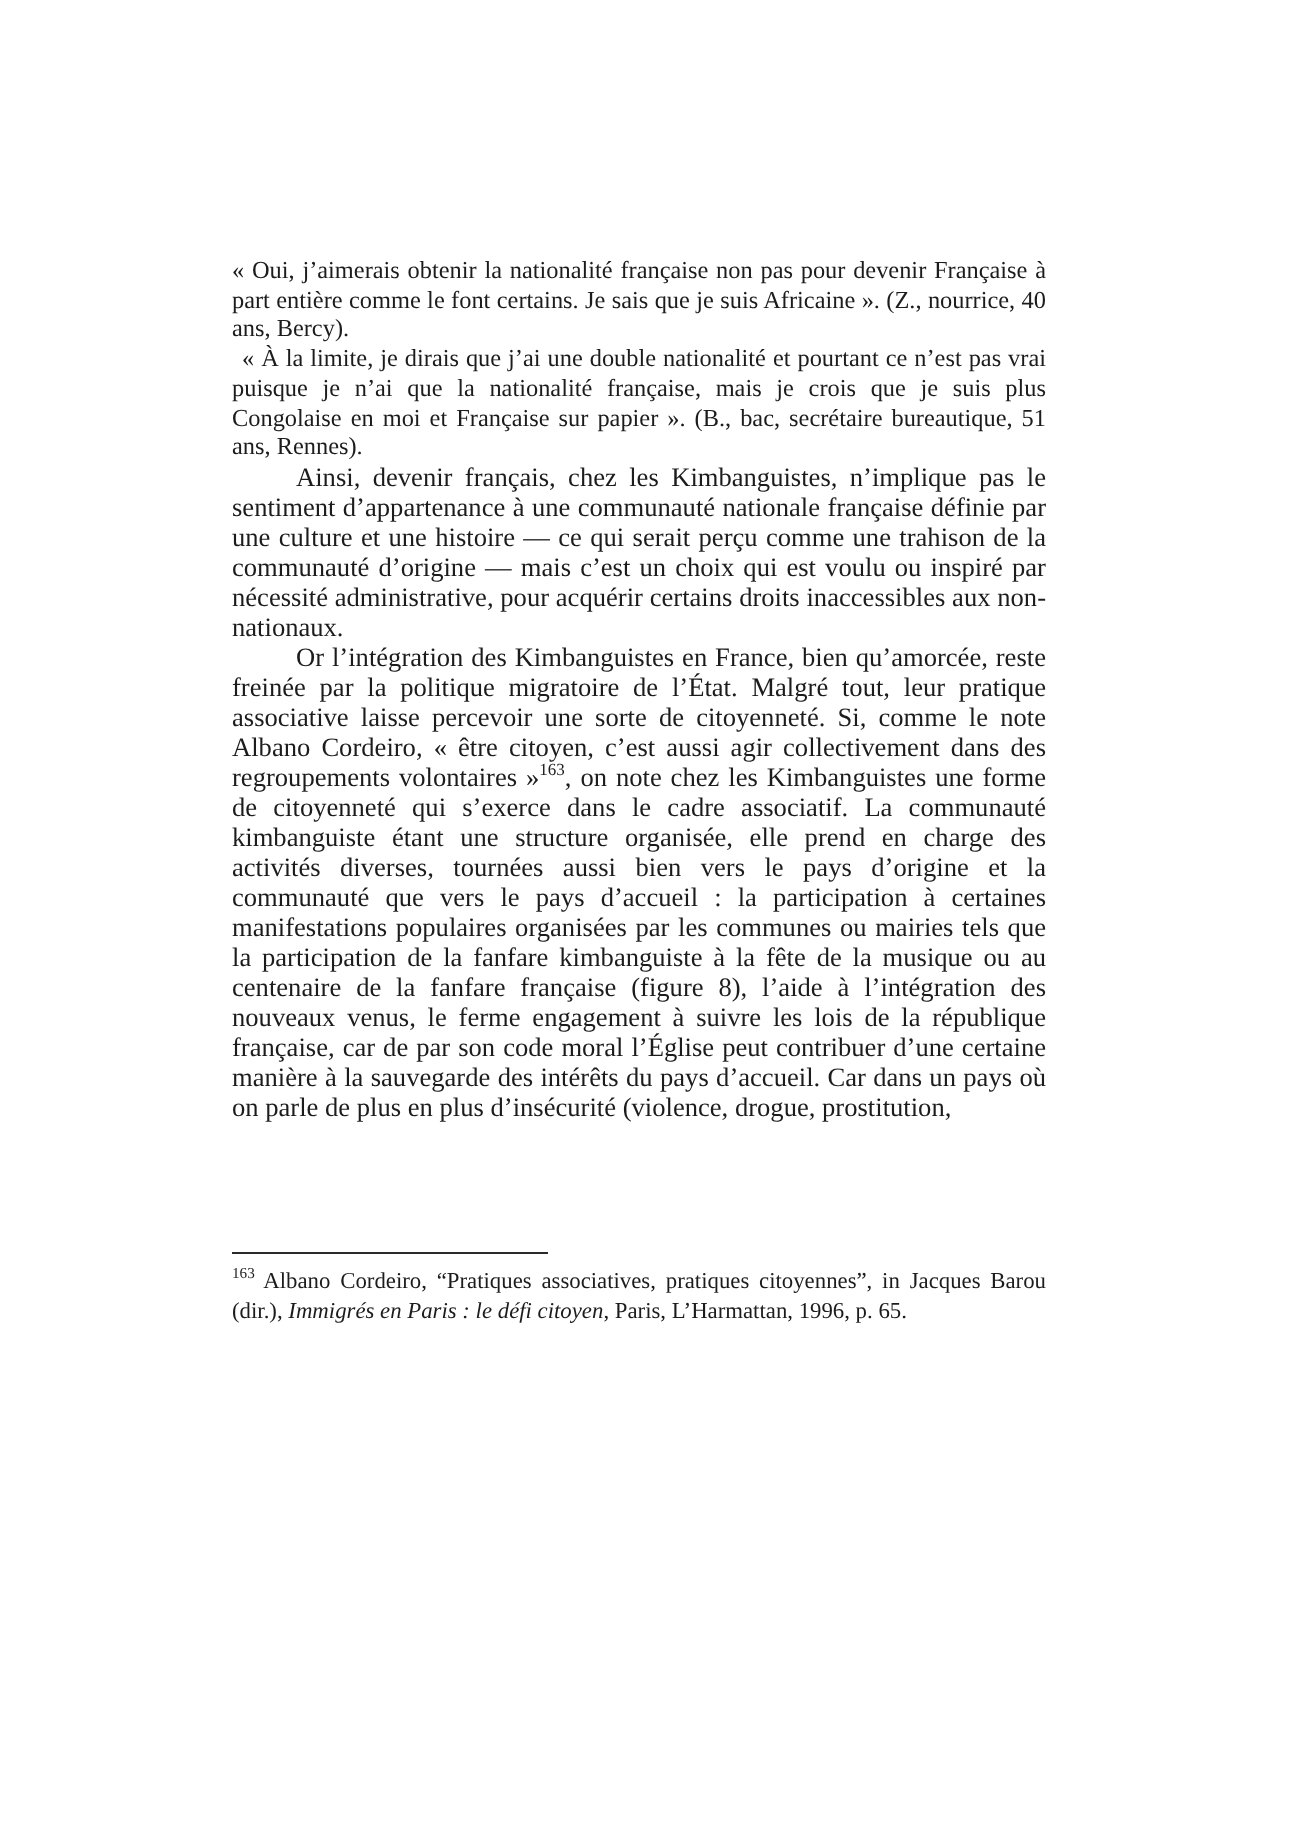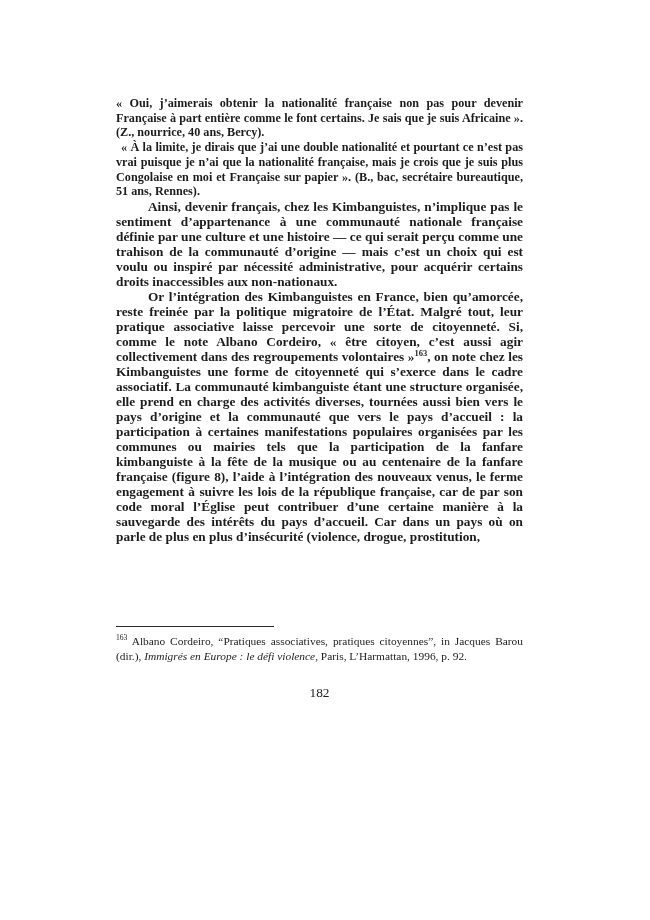--- a/index.html
+++ b/index.html
@@ -12,24 +12,23 @@
     width: 650px;
     height: 920px;
     background: #ffffff;
     font-family: "Liberation Serif", serif;
     color: #1c1c1c;
     overflow: hidden;
   }
   .text-block {
     position: absolute;
     left: 116px;
-    top: 96px;
+    top: 128px;
     width: 407px;
     text-align: justify;
-    font-weight: bold;
   }
   .text-block p { margin: 0; }
   .body-para {
     font-size: 13.3px;
     line-height: 15px;
     text-indent: 32px;
   }
   .quote {
     font-size: 12.2px;
     line-height: 14.7px;
@@ -96,18 +95,17 @@
     <p class="quote quote-2">« À la limite, je dirais que j’ai une double nationalité et pourtant ce n’est pas vrai puisque je n’ai que la nationalité française, mais je crois que je suis plus Congolaise en moi et Française sur papier ». (B., bac, secrétaire bureautique, 51 ans, Rennes).</p>
 
     <p class="body-para para-2">Ainsi, devenir français, chez les Kimbanguistes, n’implique pas le sentiment d’appartenance à une communauté nationale française définie par une culture et une histoire — ce qui serait perçu comme une trahison de la communauté d’origine — mais c’est un choix qui est voulu ou inspiré par nécessité administrative, pour acquérir certains droits inaccessibles aux non-nationaux.</p>
 
     <p class="body-para para-3"><span>Or l’intégration des Kimbanguistes en France, bien qu’amorcée, reste freinée par la politique migratoire de l’État. Malgré tout, leur pratique associative laisse percevoir une sorte de citoyenneté. Si, comme le note Albano Cordeiro, « être citoyen, c’est aussi agir collectivement dans des regroupements volontaires »</span><sup class="fn-ref">163</sup><span>, on note chez les Kimbanguistes une forme de citoyenneté qui s’exerce dans le cadre associatif. La communauté kimbanguiste étant une structure organisée, elle prend en charge des activités diverses, tournées aussi bien vers le pays d’origine et la communauté que vers le pays d’accueil : la participation à certaines manifestations populaires organisées par les communes ou mairies tels que la participation de la fanfare kimbanguiste à la fête de la musique ou au centenaire de la fanfare française (figure 8), l’aide à l’intégration des nouveaux venus, le ferme engagement à suivre les lois de la république française, car de par son code moral l’Église peut contribuer d’une certaine manière à la sauvegarde des intérêts du pays d’accueil. Car dans un pays où on parle de plus en plus d’insécurité (violence, drogue, prostitution,</span></p>
 
   </div>
 
   <div class="footnote-area">
     <div class="fn-separator"></div>
-    <p class="fn-text"><sup class="fn-marker">163</sup><span> Albano Cordeiro, “Pratiques associatives, pratiques citoyennes”, in Jacques Barou (dir.), </span><span class="fn-italic">Immigrés en Europe : le défi violence</span><span>, Paris, L’Harmattan, 1996, p. 92.</span></p>
+    <p class="fn-text"><sup class="fn-marker">163</sup><span> Albano Cordeiro, “Pratiques associatives, pratiques citoyennes”, in Jacques Barou (dir.), </span><span class="fn-italic">Immigrés en Paris : le défi citoyen</span><span>, Paris, L’Harmattan, 1996, p. 65.</span></p>
   </div>
 
-  <div class="page-number">182</div>
 
 </div>
 
 </body></html>

